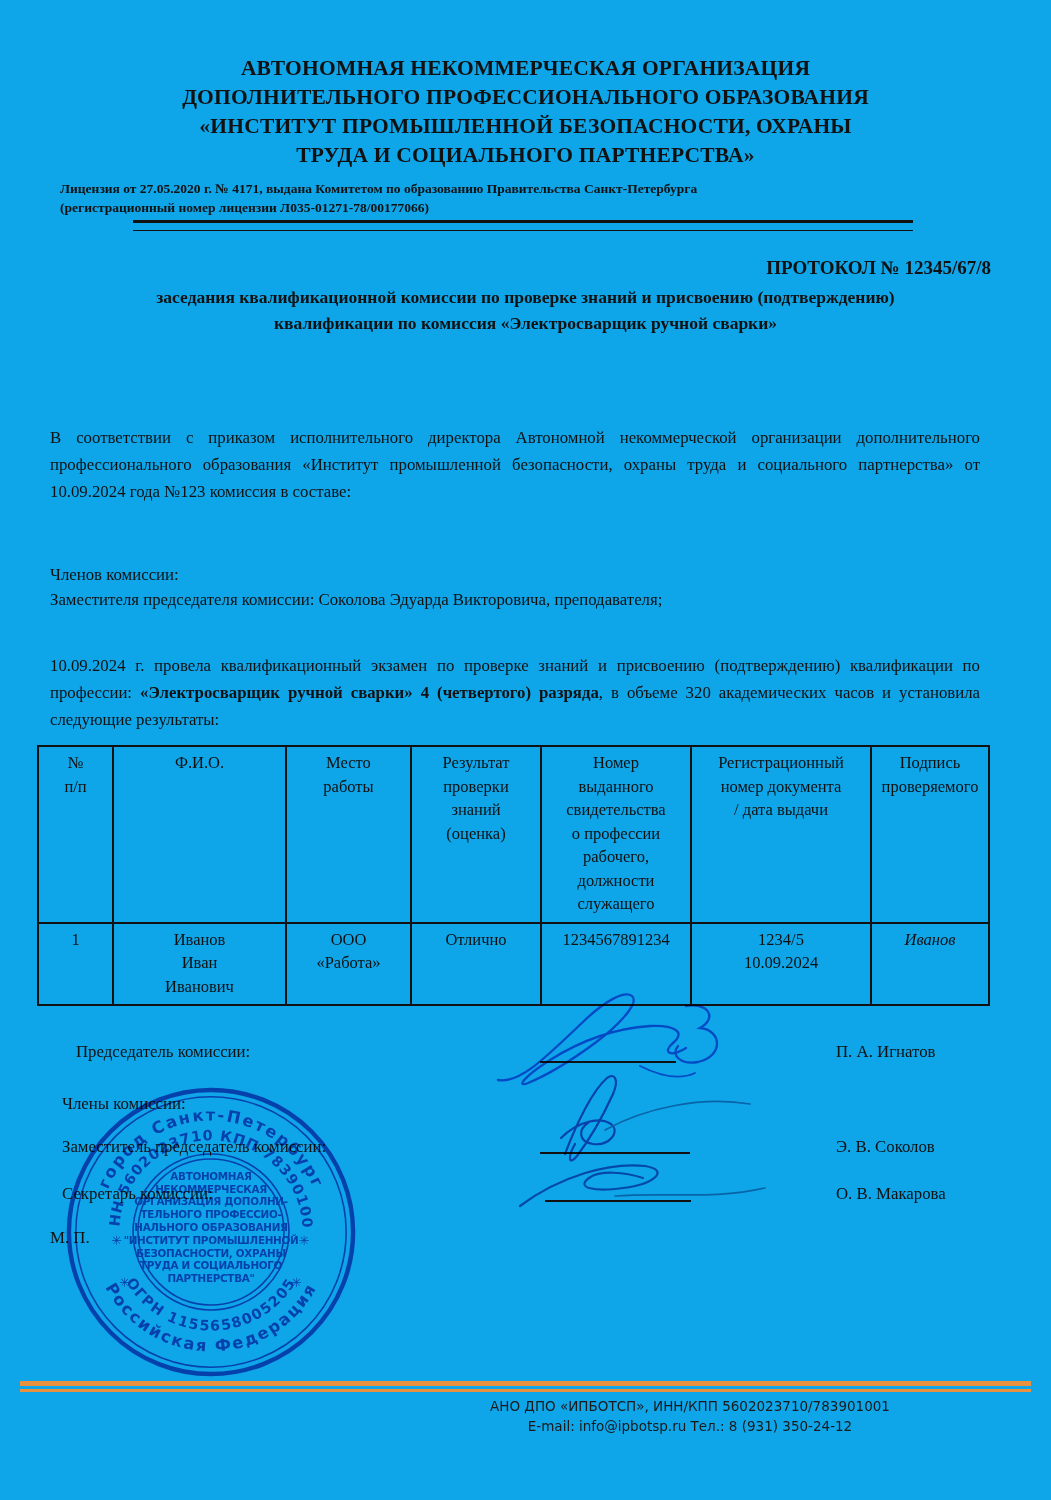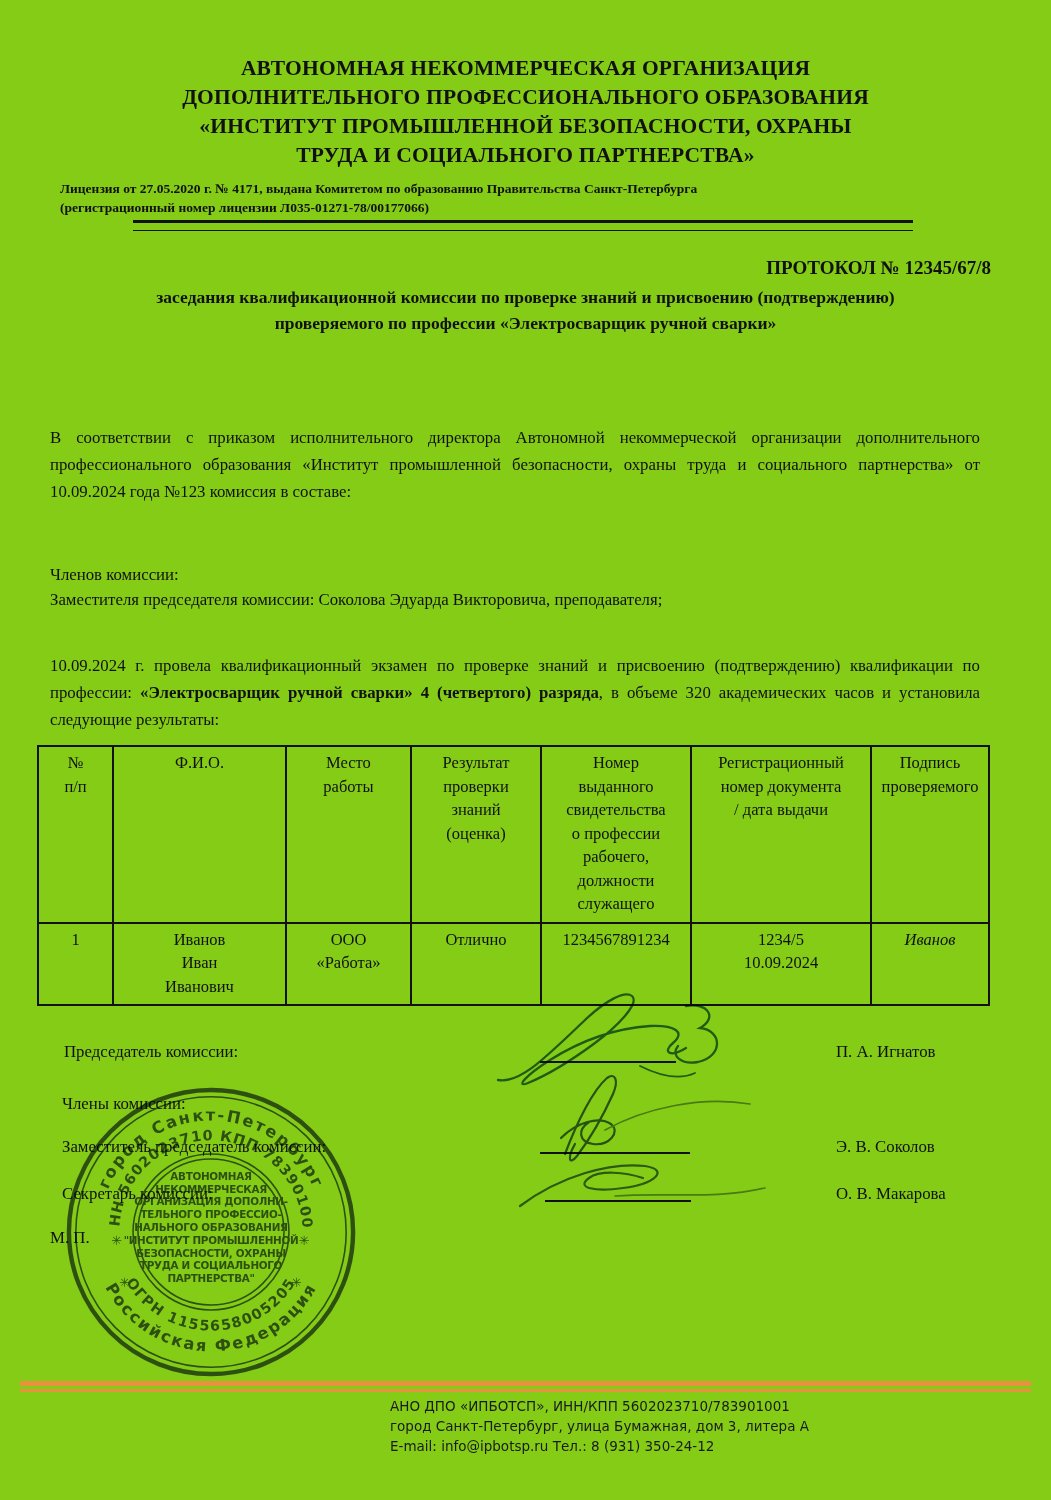--- a/index.html
+++ b/index.html
@@ -1,17 +1,17 @@
 <!DOCTYPE html>
 <html><head>
 <meta charset="utf-8">
 <style>
   html,body{margin:0;padding:0;background:#ffffff;}
   .page{
-    position:relative;width:1051px;height:1500px;background:#84cc16;overflow:hidden;
+    position:relative;width:1051px;height:1500px;background:#0ea5e9;overflow:hidden;
     font-family:"Liberation Serif","DejaVu Serif",serif;color:#111;
   }
   .abs{position:absolute;}
   .bold{font-weight:bold;}
   .pre{white-space:pre-line;}
 
   .org-header{top:54px;left:60px;width:931px;font-size:21.5px;line-height:29px;font-weight:bold;text-align:center;letter-spacing:.2px;}
   .license{top:179px;left:60px;width:931px;font-size:13.5px;line-height:19px;font-weight:bold;text-align:left;}
   .double-rule{top:220px;left:133px;width:780px;height:7px;border-top:3px solid #121212;border-bottom:1.5px solid #121212;}
 
@@ -46,21 +46,21 @@
   .sig-line{position:absolute;height:2px;background:#111;}
 
   .stamp{left:63px;top:1084px;width:296px;height:296px;opacity:.9;mix-blend-mode:multiply;}
   .signature-svg{mix-blend-mode:multiply;}
 
   .footer-rule{top:1381px;left:20px;right:20px;}
   .footer-rule .bar1{height:5px;background:#e8913f;}
   .footer-rule .gap{height:3px;}
   .footer-rule .bar2{height:3px;background:#e8913f;}
   .footer-text{
-    top:1396px;right:61px;width:600px;text-align:left;
+    top:1396px;right:61px;width:600px;text-align:center;
     font-family:"DejaVu Sans","Liberation Sans",sans-serif;
     font-size:13.5px;line-height:20px;color:#1a1a1a;
   }
 </style>
 </head>
 <body>
 
 <div class="page">
 
   <div class="abs org-header">
@@ -73,21 +73,21 @@
   <div class="abs license">
     <div>Лицензия от 27.05.2020 г. № 4171, выдана Комитетом по образованию Правительства Санкт-Петербурга</div>
     <div>(регистрационный номер лицензии Л035-01271-78/00177066)</div>
   </div>
 
   <div class="abs double-rule"></div>
 
   <div class="abs proto-title">ПРОТОКОЛ № 12345/67/8</div>
   <div class="abs proto-sub">
     <div>заседания квалификационной комиссии по проверке знаний и присвоению (подтверждению)</div>
-    <div>проверяемого по профессии «Электросварщик ручной сварки»</div>
+    <div>квалификации по комиссия «Электросварщик ручной сварки»</div>
   </div>
 
 
   <div class="abs para p1">В соответствии с приказом исполнительного директора Автономной некоммерческой организации дополнительного профессионального образования «Институт промышленной безопасности, охраны труда и социального партнерства» от 10.09.2024 года №123 комиссия в составе:</div>
   <div class="abs line-members">Членов комиссии:</div>
   <div class="abs line-deputy">Заместителя председателя комиссии: Соколова Эдуарда Викторовича, преподавателя;</div>
   <div class="abs para p2">
     <span>10.09.2024 г. провела квалификационный экзамен по проверке знаний и присвоению (подтверждению) квалификации по профессии: </span><span class="bold">«Электросварщик ручной сварки» 4 (четвертого) разряда</span><span>, в объеме 320 академических часов и установила следующие результаты:</span>
   </div>
 
@@ -134,21 +134,21 @@
 «Работа»</td>
       <td>Отлично</td>
       <td>1234567891234</td>
       <td class="pre">1234/5
 10.09.2024</td>
       <td class="sig-cell">Иванов</td>
     </tr>
   </tbody>
     </table>
 
-  <div class="abs sig-label" style="left:64px;top:1042px;">Председатель комиссии:</div>
+  <div class="abs sig-label" style="left:76px;top:1042px;">Председатель комиссии:</div>
   <div class="sig-line" style="left:540px;top:1061px;width:136px;"></div>
   <div class="abs sig-name" style="left:836px;top:1042px;">П. А. Игнатов</div>
 
   <div class="abs sig-label" style="left:62px;top:1094px;">Члены комиссии:</div>
 
   <div class="abs sig-label" style="left:62px;top:1137px;">Заместитель председатель комиссии:</div>
   <div class="sig-line" style="left:540px;top:1152px;width:150px;"></div>
   <div class="abs sig-name" style="left:836px;top:1137px;">Э. В. Соколов</div>
 
   <div class="abs sig-label" style="left:62px;top:1184px;">Секретарь комиссии:</div>
@@ -226,17 +226,16 @@
     </g>
   </svg>
 
   <div class="abs footer-rule">
     <div class="bar1"></div>
     <div class="gap"></div>
     <div class="bar2"></div>
   </div>
   <div class="abs footer-text">
     <div>АНО ДПО «ИПБОТСП», ИНН/КПП 5602023710/783901001</div>
-    <div>город Санкт-Петербург, улица Бумажная, дом 3, литера А</div>
     <div>E-mail: info@ipbotsp.ru Тел.: 8 (931) 350-24-12</div>
   </div>
 
 </div>
 
 </body></html>

